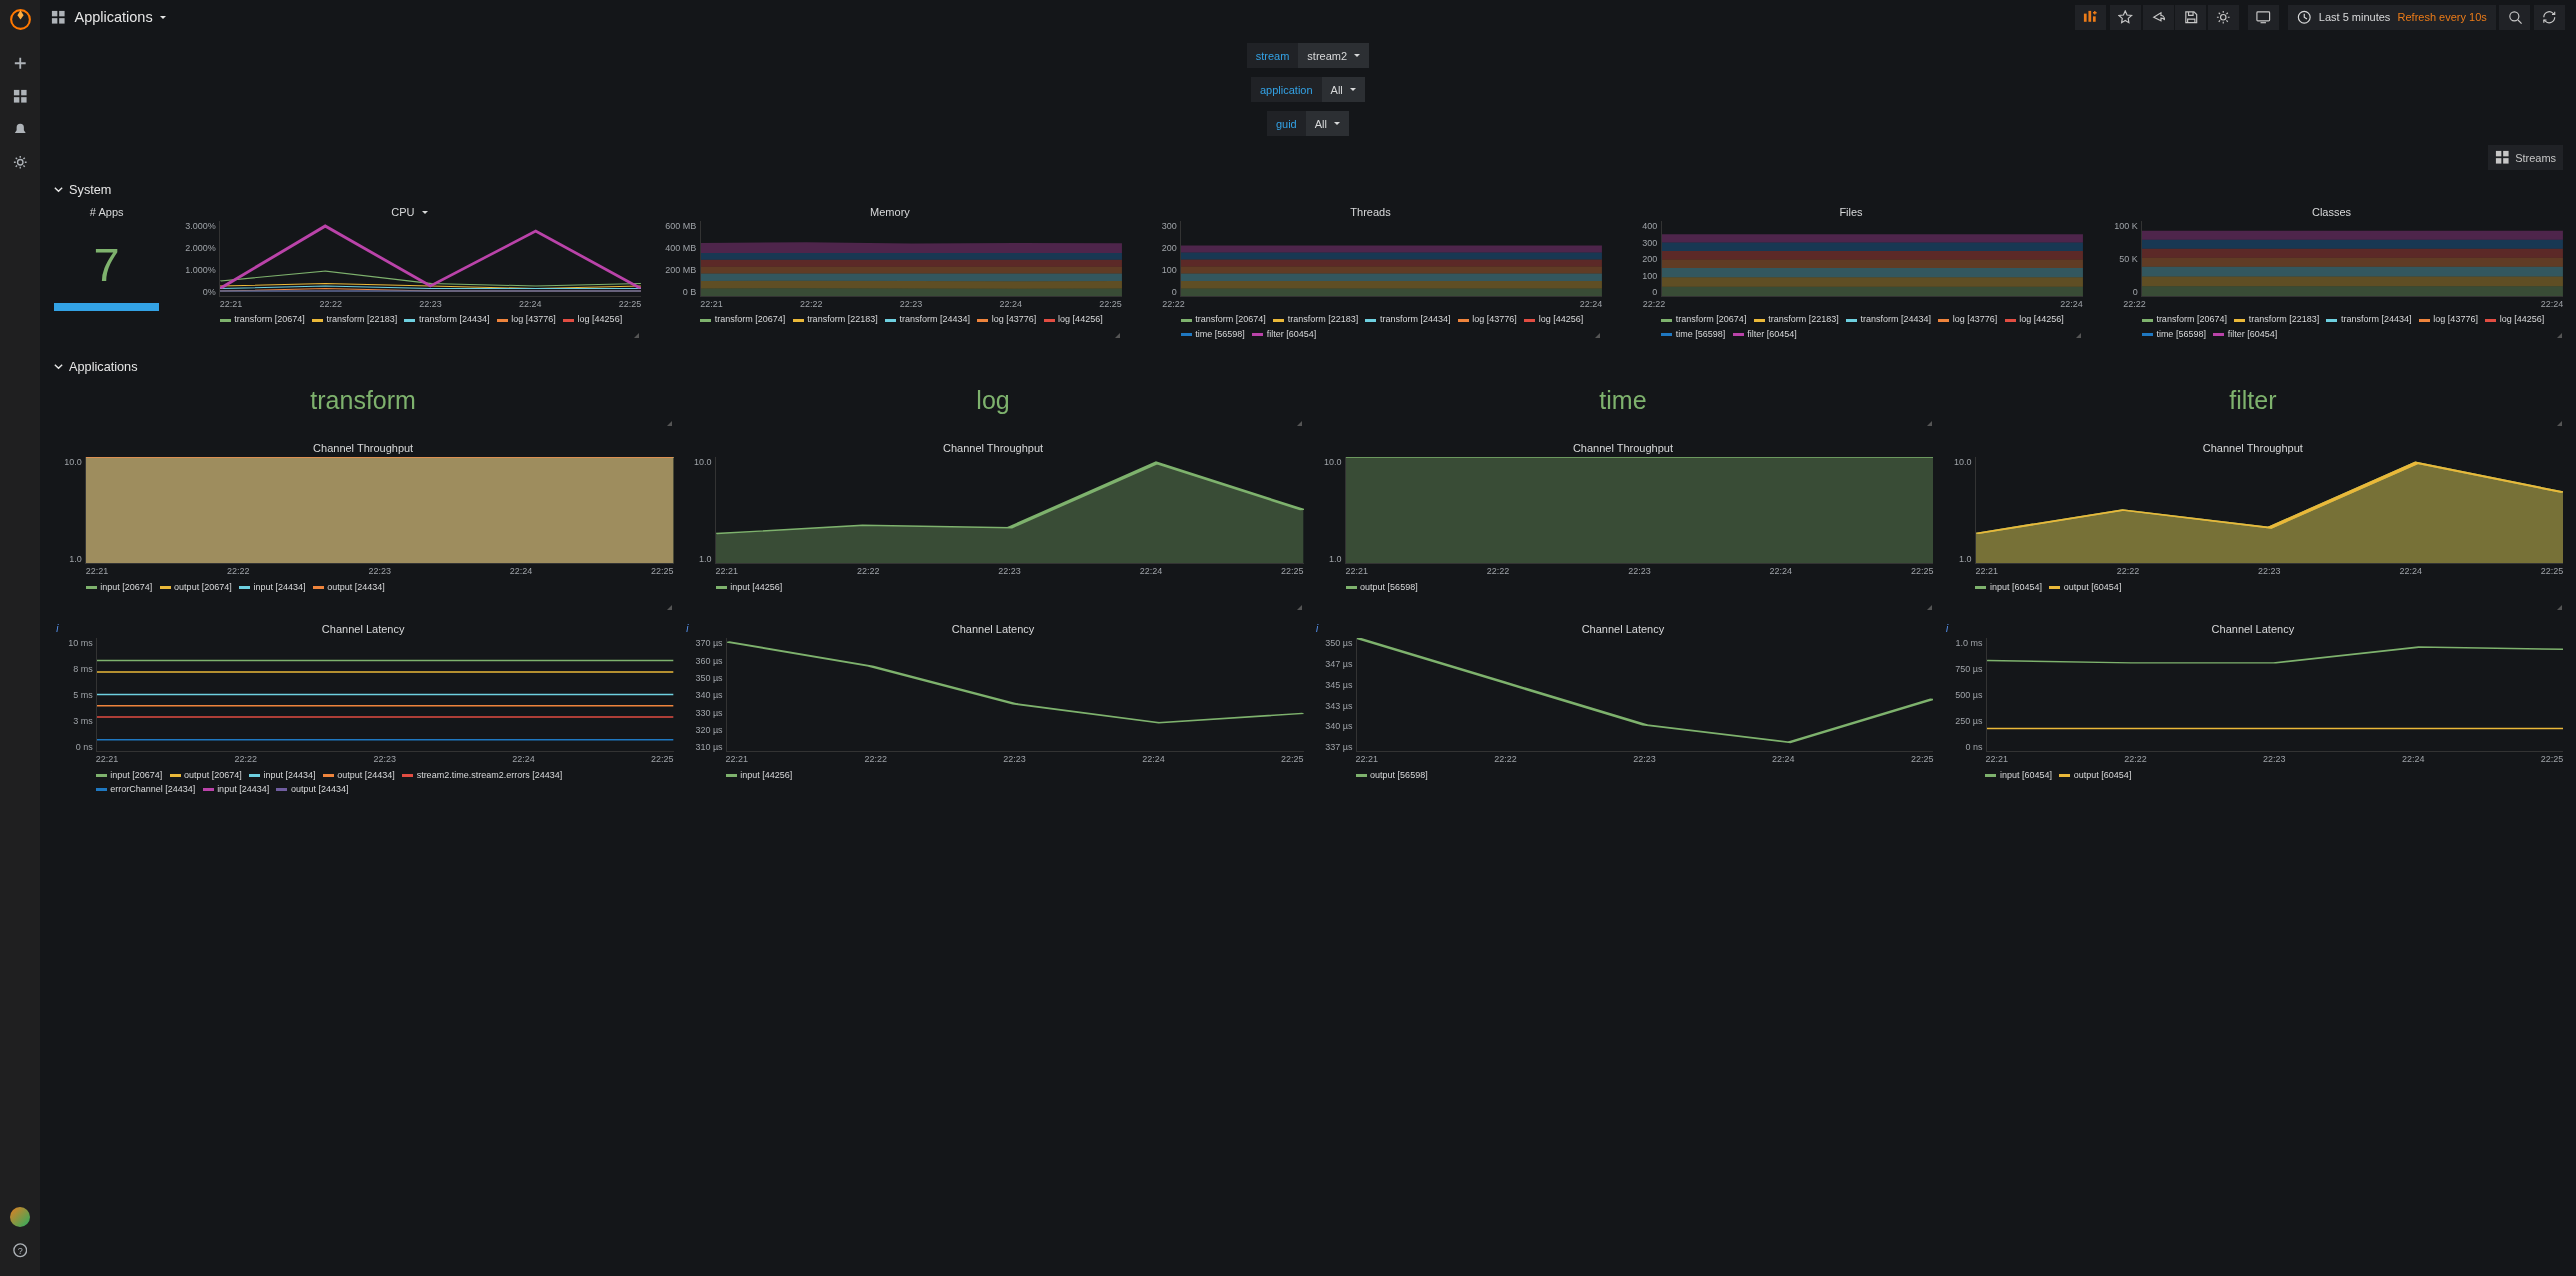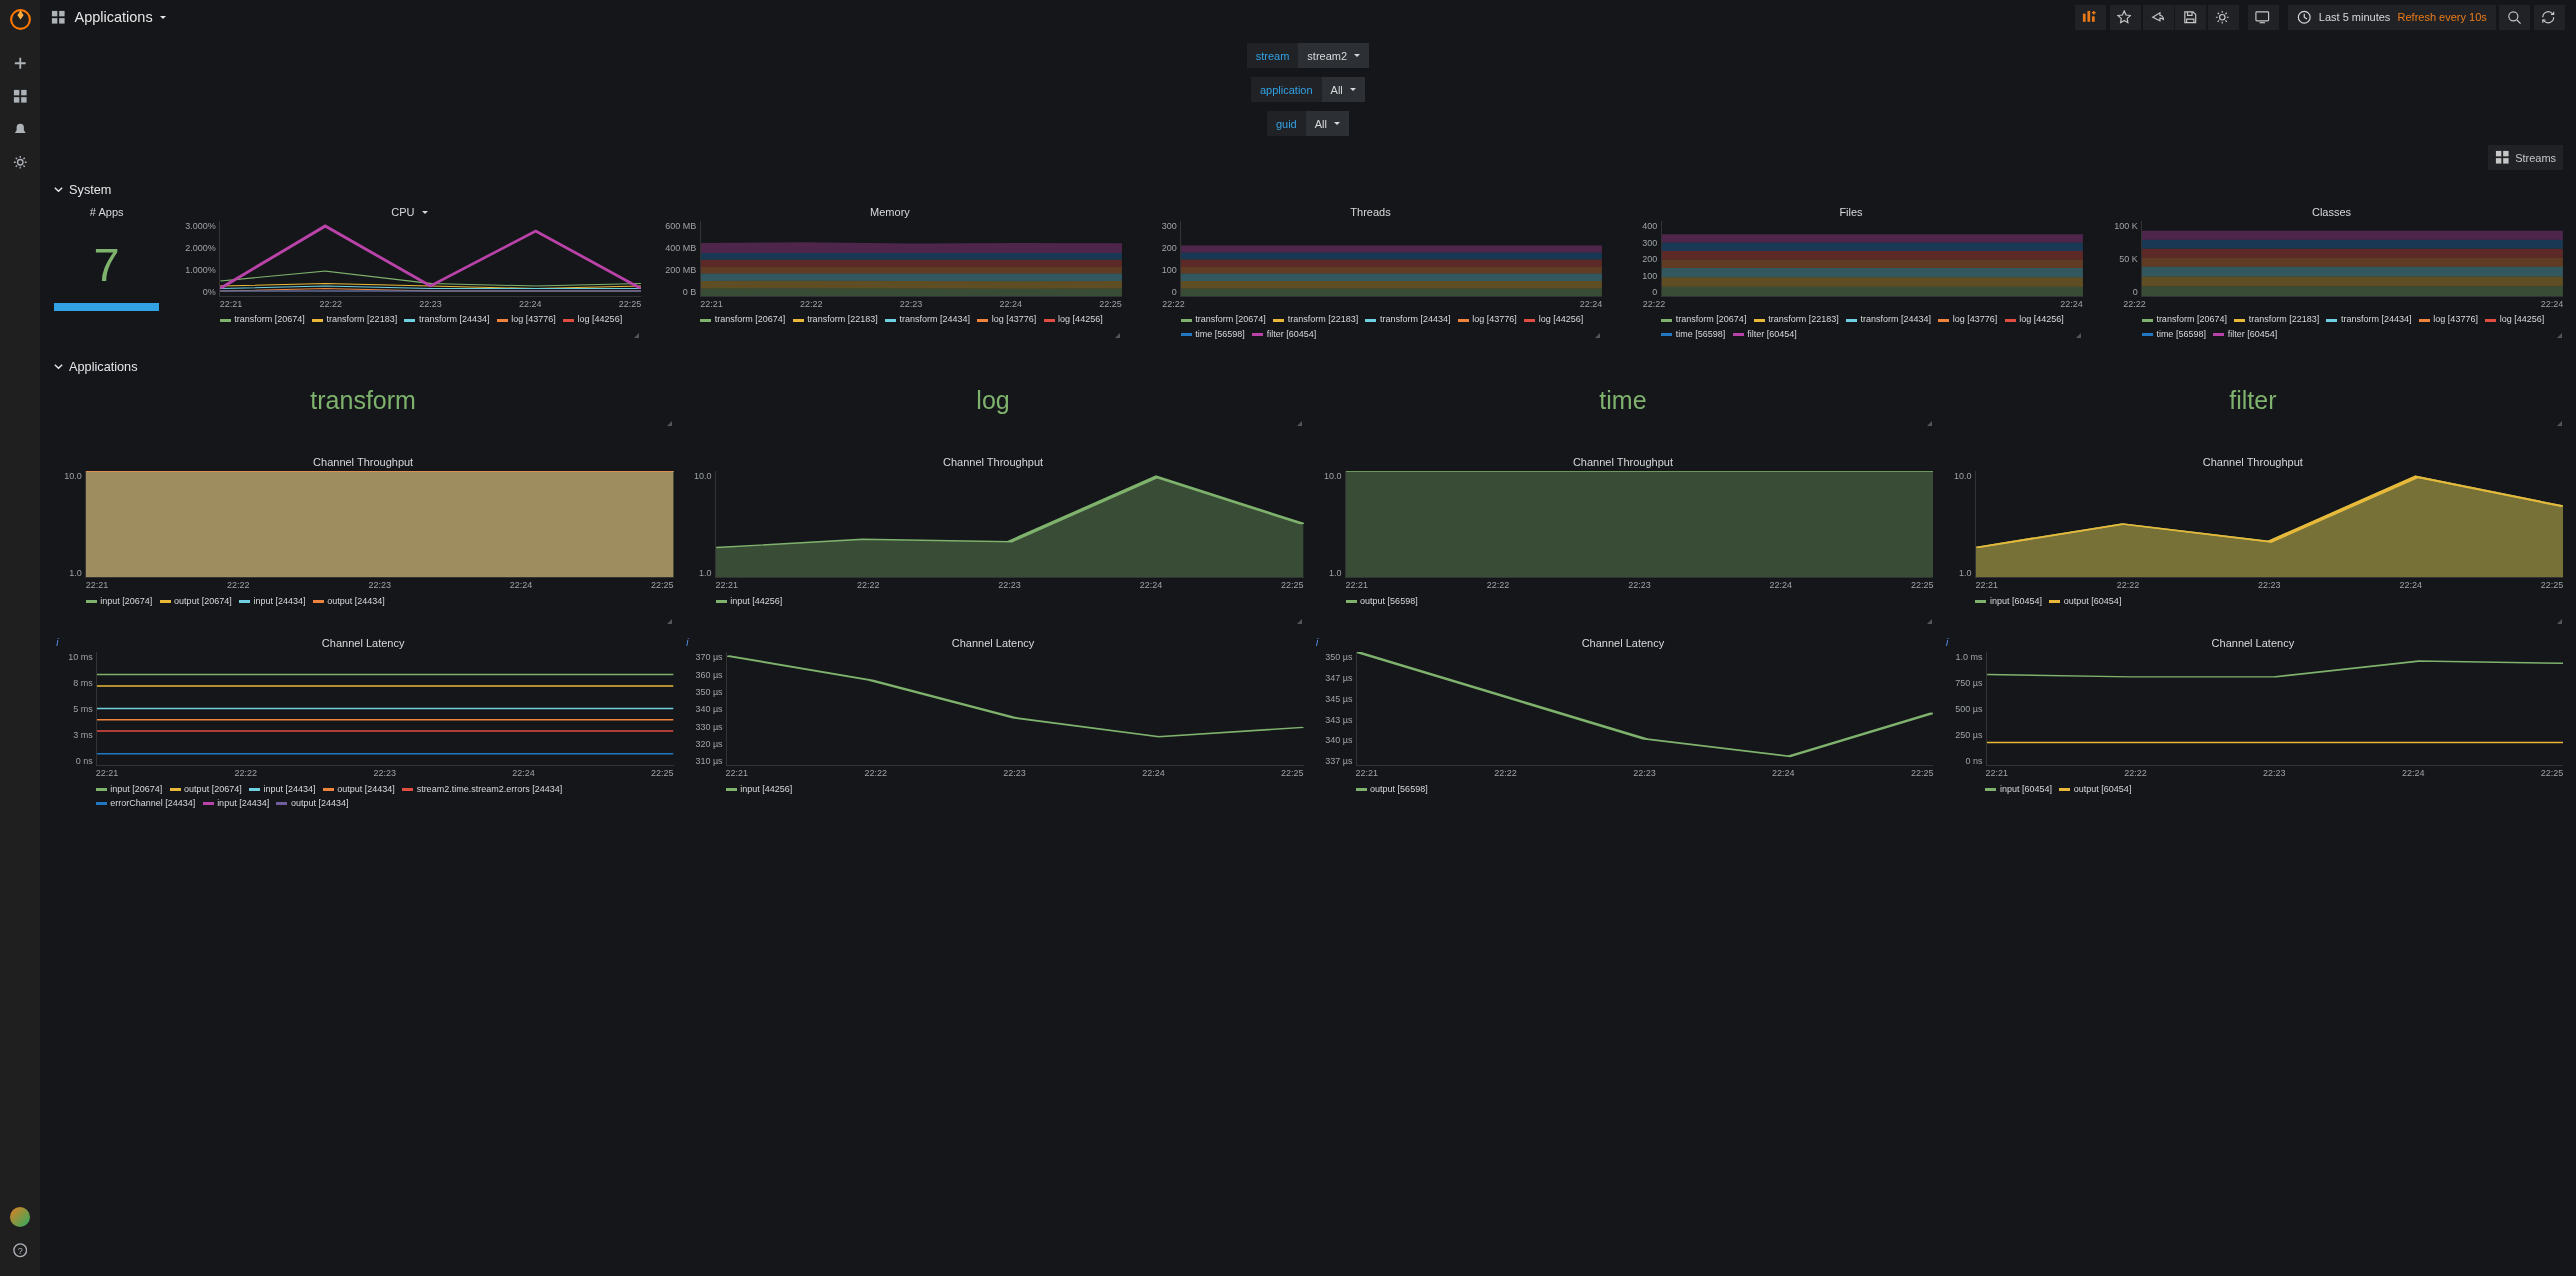--- a/index.html
+++ b/index.html
@@ -10,21 +10,21 @@
 .sidebar-logo { width: 25px; height: 25px; margin: 7.2px 0 14.5px; }
 .sidebar-icon { width: 40px; height: 33px; display: flex; align-items: center; justify-content: center; color: #aeb3b8; cursor: pointer; }
 .sidebar-bottom { margin-top: auto; padding-bottom: 9px; display: flex; flex-direction: column; align-items: center; gap: 7.2px; }
 .avatar { width: 20px; height: 20px; border-radius: 50%; background: linear-gradient(135deg,#e67e22,#27ae60); }
 
 
 .topbar { position: fixed; left: 40px; right: 0; top: 0; height: 34px; background: #141619; display: flex; align-items: center; padding: 0 11px; z-index: 90; }
 .topbar-left { display: flex; align-items: center; gap: 9px; }
 .topbar-title { font-size: 14.5px; color: #e6e6e6; display: flex; align-items: center; gap: 3.6px; }
 .topbar-right { margin-left: auto; display: flex; align-items: center; gap: 3.6px; }
-.tb-btn { background: #202226; border: none; color: #c7c7c7; height: 25px; min-width: 31px; padding: 0 7.2px; display: inline-flex; align-items: center; cursor: pointer; font-size: 11px; }
+.tb-btn { background: #202226; border: none; color: #c7c7c7; height: 25px; min-width: 31px; padding: 0 7.2px; display: inline-flex; align-items: center; justify-content: center; cursor: pointer; font-size: 11px; }
 .tb-btn.orange { color: #eb7b18; }
 .tb-group { display: flex; gap: 1.8px; }
 .time-range { background: #202226; height: 25px; display: flex; align-items: center; padding: 0 9px; gap: 7.2px; cursor: pointer; }
 .time-range .refresh { color: #eb7b18; }
 
 
 .main { margin-left: 40px; padding: 43px 12.7px 18px; }
 
 
 .var-row { display: flex; align-items: center; gap: 9px; margin-bottom: 9px; flex-direction: column; }
@@ -370,21 +370,21 @@
       </svg>
     <span>Applications</span>
   </div>
 
   <div class="apps-row" id="app-names">
       <div class="app-name-panel">transform<div class="tri"></div></div>
       <div class="app-name-panel">log<div class="tri"></div></div>
       <div class="app-name-panel">time<div class="tri"></div></div>
       <div class="app-name-panel">filter<div class="tri"></div></div>
     </div>
-  <div class="apps-row" id="throughput-row" style="margin-top:26px">
+  <div class="apps-row" id="throughput-row" style="margin-top:12px">
   <div class="panel tp-panel">
     <div class="panel-title">Channel Throughput</div>
     <div class="chart-body">
       <div class="y-axis">
             <div>10.0</div>
             <div>1.0</div>
           </div>
       <div class="plot"><svg viewBox="0 0 100 100" preserveAspectRatio="none" style="width:100%;height:100%">
               <polygon class="area" points="0,100 0,0 25,0 50,0 75,0 100,0 100,100" fill="#7eb26d"></polygon>
               <polyline points="0,0 25,0 50,0 75,0 100,0" stroke="#7eb26d"></polyline>

